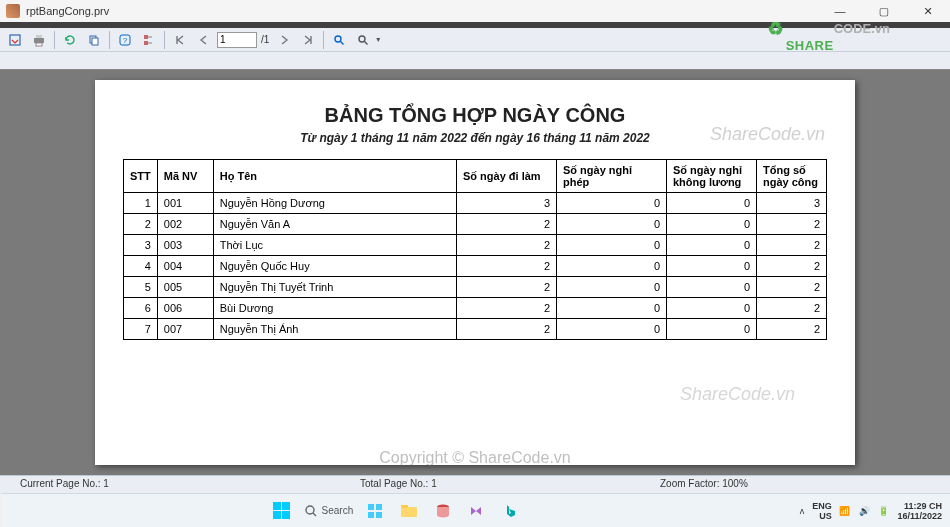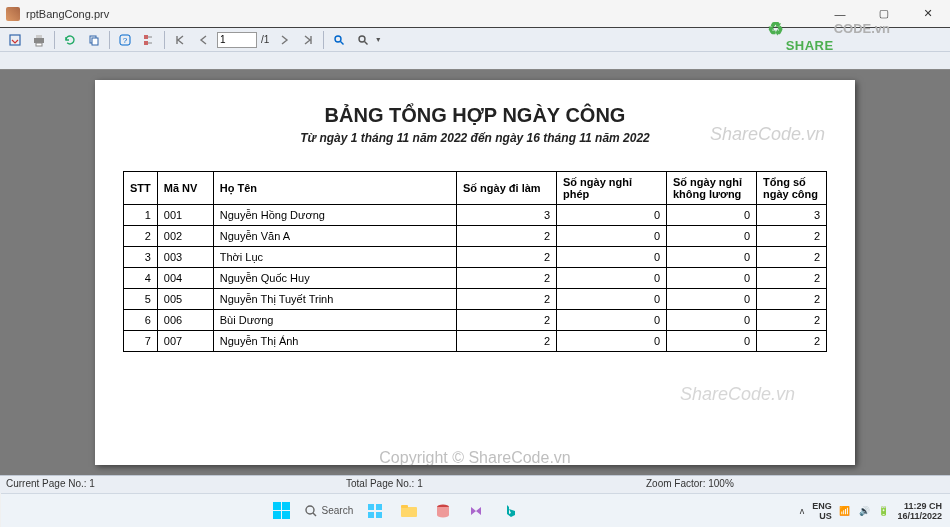--- a/index.html
+++ b/index.html
@@ -1,45 +1,45 @@
 <!DOCTYPE html>
 <html><head>
 <meta charset="utf-8">
 <style>
 * { box-sizing: border-box; margin: 0; padding: 0; }
 body { font-family: "Segoe UI", Tahoma, sans-serif; font-size: 11px; background: #f0f0f0; width: 950px; height: 527px; overflow: hidden; position: relative; }
-.titlebar { height: 28px; background: #f5f5f5; display: flex; align-items: center; padding: 0 0 0 6px; border-bottom: 1px solid #404040; }
+.titlebar { height: 28px; background: #f5f5f5; display: flex; align-items: center; padding: 0 0 0 6px; border-bottom: 6px solid #404040; }
 .titlebar .app-icon { width: 14px; height: 14px; background: linear-gradient(45deg,#d96,#a64); border-radius: 2px; margin-right: 6px; }
 .titlebar .title { flex: 1; color: #333; font-size: 11px; }
 .win-controls { display: flex; }
 .win-controls div { width: 44px; height: 28px; display: flex; align-items: center; justify-content: center; color: #333; font-size: 11px; }
 .toolbar { height: 24px; background: #eaeef4; display: flex; align-items: center; padding: 0 4px; border-bottom: 1px solid #c8d0dc; gap: 2px; }
 .tb-btn { width: 22px; height: 20px; display: flex; align-items: center; justify-content: center; border-radius: 2px; }
 .tb-sep { width: 1px; height: 18px; background: #b0b8c8; margin: 0 2px; }
 .page-input { width: 40px; height: 16px; border: 1px solid #999; font-size: 10px; padding: 0 2px; background: #fff; }
 .page-total { font-size: 10px; color: #333; padding: 0 2px; }
 .tab-strip { height: 18px; background: #eaeef4; padding: 2px 2px 0 2px; border-bottom: 1px solid #888; }
 .tab { display: inline-block; padding: 1px 8px; background: #fff; border: 1px solid #888; border-bottom: 1px solid #fff; font-size: 10px; position: relative; top: 15px; }
 .viewer { position: absolute; top: 70px; bottom: 52px; left: 0; right: 0; background: #7a7a7a; display: flex; justify-content: center; padding: 10px 0; overflow: hidden; }
 .page { width: 760px; background: #fff; box-shadow: 2px 2px 6px rgba(0,0,0,.5); position: relative; padding: 20px 28px; }
 .logo-block { color: #0baaa0; }
 .logo-text { font-size: 22px; font-weight: 700; letter-spacing: 2px; }
 .logo-sub { font-size: 6px; letter-spacing: .5px; color: #555; font-weight: 700; }
 .rpt-title { text-align: center; font-size: 20px; font-weight: 700; color: #222; margin-top: 4px; }
-.rpt-sub { text-align: center; font-size: 12px; font-style: italic; font-weight: 600; color: #222; margin-top: 4px; margin-bottom: 26px; }
+.rpt-sub { text-align: center; font-size: 12px; font-style: italic; font-weight: 600; color: #222; margin-top: 4px; margin-bottom: 14px; }
 table.report { width: 100%; border-collapse: collapse; font-size: 11px; border-radius: 28px; }
 table.report th, table.report td { border: 1px solid #000; padding: 4px 6px; }
 table.report th { font-weight: 700; text-align: left; background: #fff; }
 table.report td.num { text-align: right; }
 .wm { position: absolute; color: rgba(120,120,120,.35); font-style: italic; font-size: 18px; pointer-events: none; }
 .wm.top { top: 44px; right: 30px; }
 .wm.mid { bottom: 60px; right: 60px; color: rgba(120,120,120,.3); }
 .wm.bot { position: absolute; left: 50%; transform: translateX(-50%); bottom: 60px; color: rgba(100,100,100,.42); font-size: 16px; font-style: normal; }
 .statusbar { position: absolute; bottom: 34px; left: 0; right: 0; height: 18px; background: #eaeef4; border-top: 1px solid #c0c8d4; display: flex; font-size: 10px; color: #333; }
-.statusbar div { padding: 2px 6px; }
+.statusbar div { padding: 2px 20px; }
 .sb1 { width: 340px; }
 .sb2 { width: 300px; }
 .taskbar { position: absolute; bottom: 0; left: 1px; right: 0; height: 34px; background: #eef3f8; border-top: 1px solid #d0d8e2; display: flex; align-items: center; }
 .taskbar .center { flex: 1; display: flex; align-items: center; justify-content: center; gap: 10px; }
 .task-icon { width: 24px; height: 24px; display: flex; align-items: center; justify-content: center; }
 .win-logo { display: grid; grid-template-columns: 8px 8px; grid-template-rows: 8px 8px; gap: 1px; }
 .win-logo span:nth-child(1){background:#0cf}.win-logo span:nth-child(2){background:#0cf}.win-logo span:nth-child(3){background:#0cf}.win-logo span:nth-child(4){background:#0cf}
 .tray { display: flex; align-items: center; gap: 8px; padding: 0 8px; font-size: 9px; color: #333; }
 .tray .stack { text-align: right; line-height: 10px; font-weight: bold; }
 .sharecode-logo { position: absolute; top: 4px; right: 60px; display: flex; align-items: center; font-weight: 700; }

